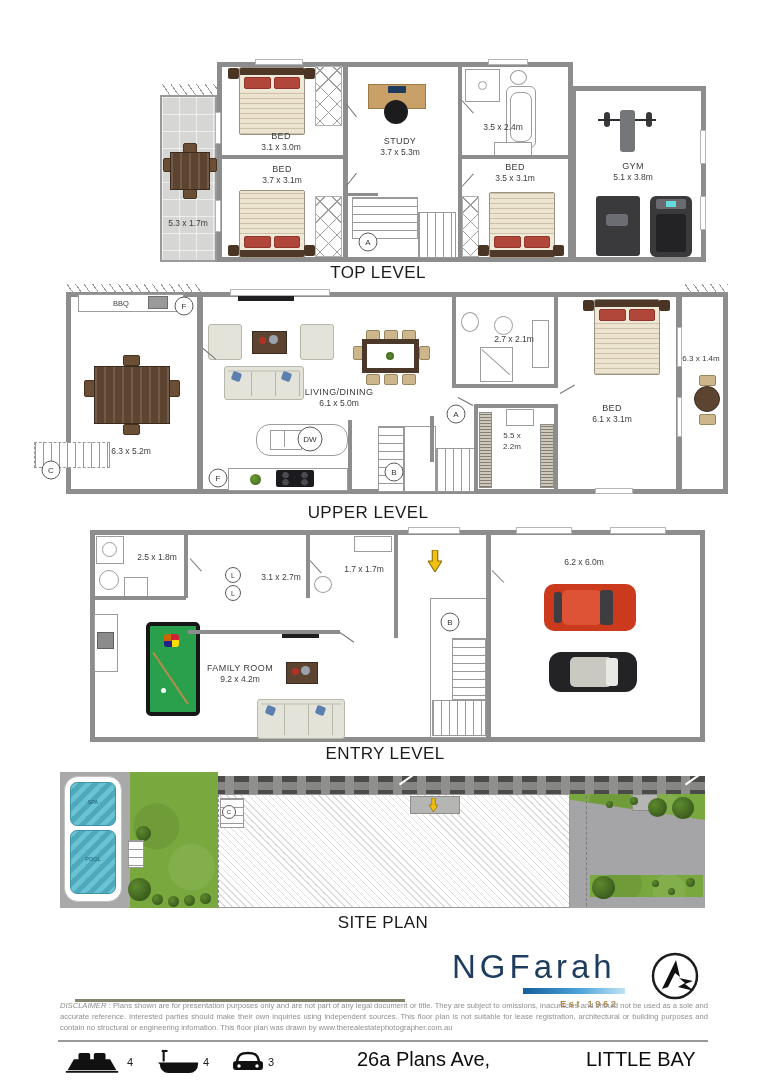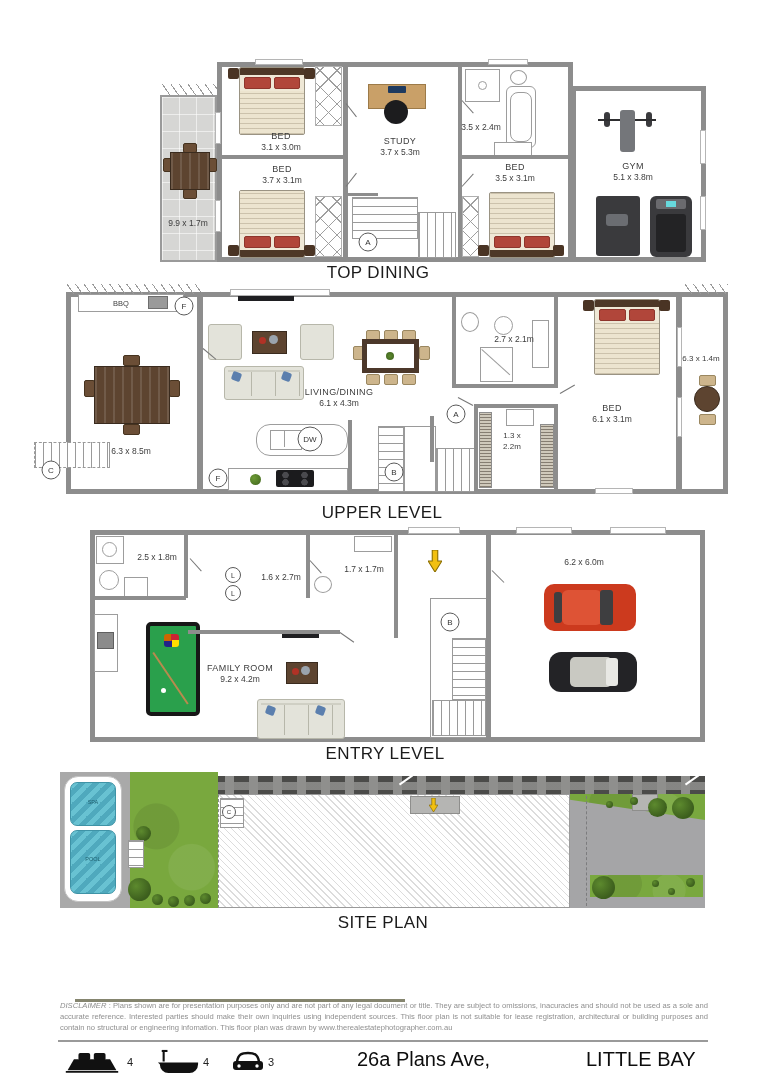--- a/index.html
+++ b/index.html
@@ -61,21 +61,21 @@
 <div class="canvas">
 
   <div class="abs" style="left:0;top:0;width:763px;height:285px">
     <div class="abs rail" style="left:162px;top:84px;width:55px;height:11px"></div>
     <div class="abs tile" style="left:160px;top:95px;width:57px;height:167px;border:2px solid #9a9a9a"></div>
     <div class="tbl slats" style="left:170px;top:152px;width:38px;height:36px"></div>
     <div class="chair" style="left:163px;top:158px;width:8px;height:12px"></div>
     <div class="chair" style="left:207px;top:158px;width:8px;height:12px"></div>
     <div class="chair" style="left:183px;top:143px;width:12px;height:8px"></div>
     <div class="chair" style="left:183px;top:189px;width:12px;height:8px"></div>
-    <div class="lbl" style="left:188px;top:224px"><span>9.9 x 1.7m</span></div>
+    <div class="lbl" style="left:188px;top:224px"><span>5.3 x 1.7m</span></div>
 
     <div class="abs blk" style="left:217px;top:62px;width:356px;height:200px"></div>
     <div class="abs blk" style="left:571px;top:86px;width:135px;height:176px"></div>
 
     <div class="abs carpet" style="left:222px;top:66px;width:121px;height:90px"></div>
     <div class="abs carpet" style="left:222px;top:159px;width:121px;height:99px"></div>
     <div class="abs wood-v" style="left:348px;top:78px;width:110px;height:115px"></div>
     <div class="abs tile" style="left:462px;top:66px;width:109px;height:89px"></div>
     <div class="abs carpet" style="left:457px;top:159px;width:114px;height:99px"></div>
     <div class="abs tile-lt" style="left:576px;top:91px;width:125px;height:166px"></div>
@@ -160,35 +160,35 @@
         <div>3.1 x 3.0m</div>
       </div>
     <div class="lbl" style="left:282px;top:175px">
         <div class="nm">BED</div>
         <div>3.7 x 3.1m</div>
       </div>
     <div class="lbl" style="left:400px;top:147px">
         <div class="nm">STUDY</div>
         <div>3.7 x 5.3m</div>
       </div>
-    <div class="lbl" style="left:481px;top:128px"><span>3.5 x 2.4m</span></div>
+    <div class="lbl" style="left:503px;top:128px"><span>3.5 x 2.4m</span></div>
     <div class="lbl" style="left:515px;top:173px">
         <div class="nm">BED</div>
         <div>3.5 x 3.1m</div>
       </div>
     <div class="lbl" style="left:633px;top:172px">
         <div class="nm">GYM</div>
         <div>5.1 x 3.8m</div>
       </div>
     <div class="door" style="left:346px;top:103px;transform:rotate(52deg)"></div>
     <div class="door" style="left:346px;top:186px;transform:rotate(-52deg)"></div>
     <div class="door" style="left:462px;top:100px;transform:rotate(48deg)"></div>
     <div class="door" style="left:462px;top:186px;transform:rotate(-48deg)"></div>
 
-    <div class="ttl" style="left:378px;top:263px">TOP DINING</div>
+    <div class="ttl" style="left:378px;top:263px">TOP LEVEL</div>
   </div>
 
   <div class="abs" style="left:0;top:285px;width:763px;height:245px">
     <div class="abs rail" style="left:66px;top:-1px;width:136px;height:10px"></div>
     <div class="abs rail" style="left:684px;top:-1px;width:44px;height:10px"></div>
     <div class="abs blk" style="left:66px;top:7px;width:662px;height:202px"></div>
 
     <div class="abs tile" style="left:70px;top:11px;width:130px;height:194px"></div>
     <div class="abs tile-lt" style="left:202px;top:11px;width:256px;height:194px"></div>
     <div class="abs tile-bath" style="left:456px;top:11px;width:100px;height:92px"></div>
@@ -216,21 +216,21 @@
     <div class="abs" style="left:148px;top:11px;width:20px;height:13px;background:#9a9a9a;border:1px solid #6e6e6e;z-index:3"></div>
     <div class="lbl" style="left:121px;top:19px;font-size:7.5px"><span>BBQ</span></div>
     <div class="marker" style="left:184px;top:21px">
         <span>F</span>
       </div>
     <div class="tbl slats" style="left:94px;top:81px;width:74px;height:56px"></div>
     <div class="chair" style="left:84px;top:95px;width:9px;height:15px"></div>
     <div class="chair" style="left:169px;top:95px;width:9px;height:15px"></div>
     <div class="chair" style="left:123px;top:70px;width:15px;height:9px"></div>
     <div class="chair" style="left:123px;top:139px;width:15px;height:9px"></div>
-    <div class="lbl" style="left:131px;top:167px"><span>6.3 x 8.5m</span></div>
+    <div class="lbl" style="left:131px;top:167px"><span>6.3 x 5.2m</span></div>
     <div class="abs st-h" style="left:34px;top:157px;width:76px;height:26px;border-style:dashed"></div>
     <div class="marker" style="left:51px;top:185px">
         <span>C</span>
       </div>
 
     <div class="abs" style="left:238px;top:9px;width:56px;height:7px;background:#1f1f22;z-index:3"></div>
     <div class="sofa" style="left:208px;top:39px;width:32px;height:34px"></div>
     <div class="sofa" style="left:300px;top:39px;width:32px;height:34px"></div>
     <div class="tbl" style="left:252px;top:46px;width:33px;height:21px"></div>
     <div class="abs round" style="left:259px;top:52px;width:7px;height:7px;background:#b03226;z-index:3"></div>
@@ -245,21 +245,21 @@
     <div class="chair tan" style="left:366px;top:45px;width:12px;height:9px"></div>
     <div class="chair tan" style="left:384px;top:45px;width:12px;height:9px"></div>
     <div class="chair tan" style="left:402px;top:45px;width:12px;height:9px"></div>
     <div class="chair tan" style="left:366px;top:89px;width:12px;height:9px"></div>
     <div class="chair tan" style="left:384px;top:89px;width:12px;height:9px"></div>
     <div class="chair tan" style="left:402px;top:89px;width:12px;height:9px"></div>
     <div class="chair tan" style="left:353px;top:61px;width:9px;height:12px"></div>
     <div class="chair tan" style="left:419px;top:61px;width:9px;height:12px"></div>
     <div class="lbl" style="left:339px;top:113px">
         <div class="nm">LIVING/DINING</div>
-        <div>6.1 x 4.3m</div>
+        <div>6.1 x 5.0m</div>
       </div>
 
     <div class="fix" style="left:256px;top:139px;width:90px;height:30px;border-radius:14px"></div>
     <div class="fix" style="left:270px;top:145px;width:30px;height:18px"></div>
     <div class="abs" style="left:284px;top:146px;width:1px;height:16px;background:#9d9d9d;z-index:3"></div>
     <div class="marker dw" style="left:310px;top:154px">
         <span>DW</span>
       </div>
     <div class="fix" style="left:228px;top:183px;width:118px;height:21px"></div>
     <div class="abs" style="left:276px;top:185px;width:38px;height:17px;background:#1b1b1d;border-radius:2px;z-index:3;background-image:radial-gradient(circle at 25% 30%,#4a4a4e 3px,transparent 3.5px),radial-gradient(circle at 75% 30%,#4a4a4e 3px,transparent 3.5px),radial-gradient(circle at 25% 72%,#4a4a4e 3px,transparent 3.5px),radial-gradient(circle at 75% 72%,#4a4a4e 3px,transparent 3.5px)"></div>
@@ -282,21 +282,21 @@
     <div class="fix round" style="left:494px;top:31px;width:17px;height:17px"></div>
     <div class="fix" style="left:480px;top:62px;width:31px;height:33px"></div>
     <div class="abs" style="left:482px;top:64px;width:38px;height:1px;background:#9d9d9d;transform:rotate(42deg);transform-origin:0 0;z-index:3"></div>
     <div class="fix" style="left:532px;top:35px;width:15px;height:46px"></div>
     <div class="lbl" style="left:514px;top:55px"><span>2.7 x 2.1m</span></div>
 
     <div class="abs robe-strip" style="left:479px;top:127px;width:13px;height:76px"></div>
     <div class="abs robe-strip" style="left:540px;top:139px;width:14px;height:64px"></div>
     <div class="fix" style="left:506px;top:124px;width:26px;height:15px"></div>
     <div class="lbl" style="left:512px;top:157px;font-size:8px">
-        <div>1.3 x</div>
+        <div>5.5 x</div>
         <div>2.2m</div>
       </div>
 
     <div class="bed" style="left:594px;top:14px;width:64px;height:74px">
         <div class="bed-head"></div>
         <div class="bed-pil">
           <i></i>
           <i></i>
         </div>
         <div class="bed-body"></div>
@@ -310,21 +310,21 @@
 
     <div class="lbl" style="left:701px;top:74px;font-size:8px"><span>6.3 x 1.4m</span></div>
     <div class="abs round" style="left:694px;top:101px;width:26px;height:26px;background:#5d4430;border:1px solid #3a2b1e;z-index:2"></div>
     <div class="chair tan" style="left:699px;top:90px;width:15px;height:9px"></div>
     <div class="chair tan" style="left:699px;top:129px;width:15px;height:9px"></div>
 
     <div class="door" style="left:203px;top:63px;transform:rotate(40deg)"></div>
     <div class="door" style="left:458px;top:112px;transform:rotate(28deg)"></div>
     <div class="door" style="left:560px;top:108px;transform:rotate(-30deg)"></div>
 
-    <div class="ttl" style="left:382px;top:218px">UPPER LEVEL</div>
+    <div class="ttl" style="left:368px;top:218px">UPPER LEVEL</div>
   </div>
 
   <div class="abs" style="left:0;top:530px;width:763px;height:245px">
     <div class="abs blk" style="left:90px;top:0;width:615px;height:212px"></div>
 
     <div class="abs wood-h" style="left:94px;top:68px;width:303px;height:140px"></div>
     <div class="abs tile" style="left:94px;top:4px;width:92px;height:64px"></div>
     <div class="abs tile" style="left:188px;top:4px;width:208px;height:98px"></div>
     <div class="abs tile" style="left:396px;top:4px;width:92px;height:204px"></div>
     <div class="abs conc" style="left:491px;top:4px;width:210px;height:204px"></div>
@@ -342,21 +342,21 @@
     <svg class="abs" style="left:428px;top:20px;z-index:6" width="14" height="22" viewBox="0 0 10 16">
         <path d="M3 0 h4 v8 h3 l-5 8 -5 -8 h3 z" fill="#f2c011" stroke="#8a6d00" stroke-width="0.8"></path>
       </svg>
 
     <div class="fix" style="left:96px;top:6px;width:26px;height:26px"></div>
     <div class="fix round" style="left:102px;top:12px;width:13px;height:13px"></div>
     <div class="fix round" style="left:99px;top:40px;width:18px;height:18px"></div>
     <div class="fix" style="left:124px;top:47px;width:22px;height:18px"></div>
     <div class="lbl" style="left:157px;top:28px"><span>2.5 x 1.8m</span></div>
 
-    <div class="lbl" style="left:281px;top:48px"><span>1.6 x 2.7m</span></div>
+    <div class="lbl" style="left:281px;top:48px"><span>3.1 x 2.7m</span></div>
     <div class="marker sm" style="left:233px;top:45px">
         <span>L</span>
       </div>
     <div class="marker sm" style="left:233px;top:63px">
         <span>L</span>
       </div>
     <div class="fix" style="left:354px;top:6px;width:36px;height:14px"></div>
     <div class="fix round" style="left:314px;top:46px;width:16px;height:15px"></div>
     <div class="lbl" style="left:364px;top:40px"><span>1.7 x 1.7m</span></div>
 
@@ -446,20 +446,30 @@
     <div class="abs" style="left:586px;top:26px;width:0;height:110px;border-left:1px dashed #7c7c7e;z-index:2"></div>
     <div class="abs lawn" style="left:590px;top:105px;width:113px;height:22px;z-index:2"></div>
     <div class="bush" style="left:592px;top:106px;width:23px;height:23px"></div>
     <div class="bush" style="left:652px;top:110px;width:7px;height:7px"></div>
     <div class="bush" style="left:668px;top:118px;width:7px;height:7px"></div>
     <div class="bush" style="left:686px;top:108px;width:9px;height:9px"></div>
 
     <div class="ttl" style="left:383px;top:143px">SITE PLAN</div>
   </div>
 
+  <div class="abs" style="left:0;top:940px;width:763px;height:70px">
+    <div class="abs" style="left:452px;top:8px;font-size:33px;letter-spacing:4px;color:#1e3c5e;z-index:6"><span>NGFarah</span></div>
+    <div class="abs" style="left:523px;top:48px;width:102px;height:6px;background:linear-gradient(90deg,#155f9c,#4aa3d8 55%,#bfe2f5);z-index:6"></div>
+    <div class="abs" style="left:560px;top:58px;font-size:9.5px;letter-spacing:2.5px;color:#b08a4a;font-weight:bold;z-index:6"><span>Est 1962</span></div>
+    <svg class="abs" style="left:650px;top:11px;z-index:6" width="50" height="50" viewBox="0 0 100 100">
+      <circle cx="50" cy="50" r="44" fill="none" stroke="#1c1c1c" stroke-width="5"></circle>
+      <path d="M24 76 L52 18 L60 52 L50 44 L36 72 Z" fill="#111"></path>
+      <path d="M58 54 L86 60 L70 66 L88 80 L56 72 L70 64 Z" fill="#111"></path>
+    </svg>
+  </div>
 
   <div class="abs" style="left:75px;top:999px;width:330px;height:3px;background:#85856f;z-index:6"></div>
   <p class="disc" style="left:60px;top:1000px;width:648px;margin:0"><i>DISCLAIMER</i><span> : Plans shown are for presentation purposes only and are not part of any legal document or title. They are subject to omissions, inacuracies and should not be used as a sole and accurate reference. Interested parties should make their own inquiries using independent sources. This floor plan is not suitable for lease registration, architectural or building purposes and contain no structural or engineering infomation. This floor plan was drawn by www.therealestatephotographer.com.au</span></p>
   <div class="abs" style="left:58px;top:1040px;width:650px;height:2px;background:#9a9a9a;z-index:6"></div>
 
   <div class="abs" style="left:0;top:1044px;width:763px;height:36px">
     <svg class="abs" style="left:64px;top:6px;z-index:6" width="56" height="24" viewBox="0 0 62 26">
       <rect x="16" y="3" width="13" height="8" rx="2" fill="#111"></rect>
       <rect x="33" y="3" width="13" height="8" rx="2" fill="#111"></rect>
       <path d="M4 22 L58 22 L51 10 L11 10 Z" fill="#111"></path>

